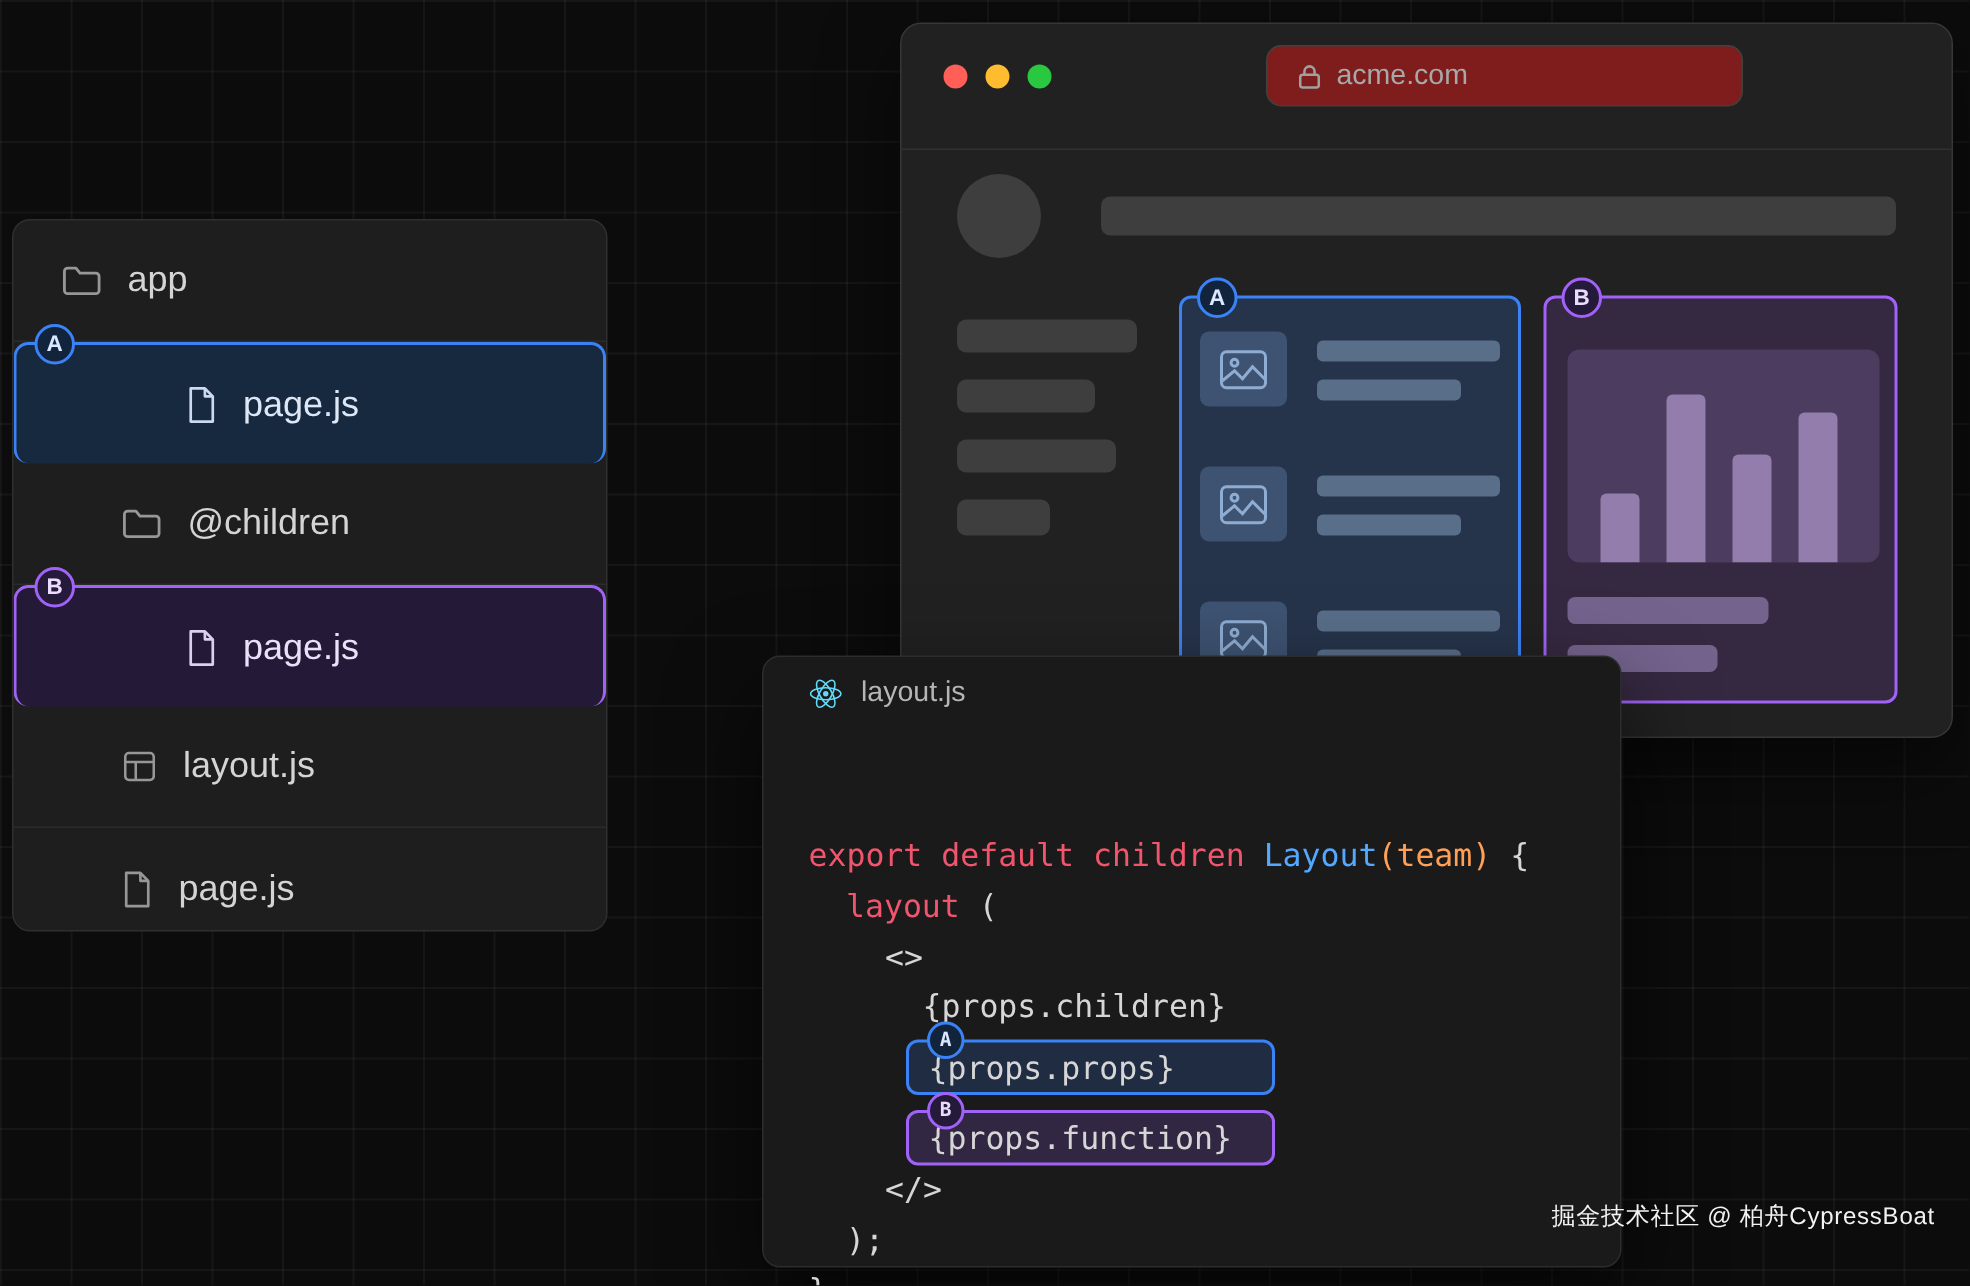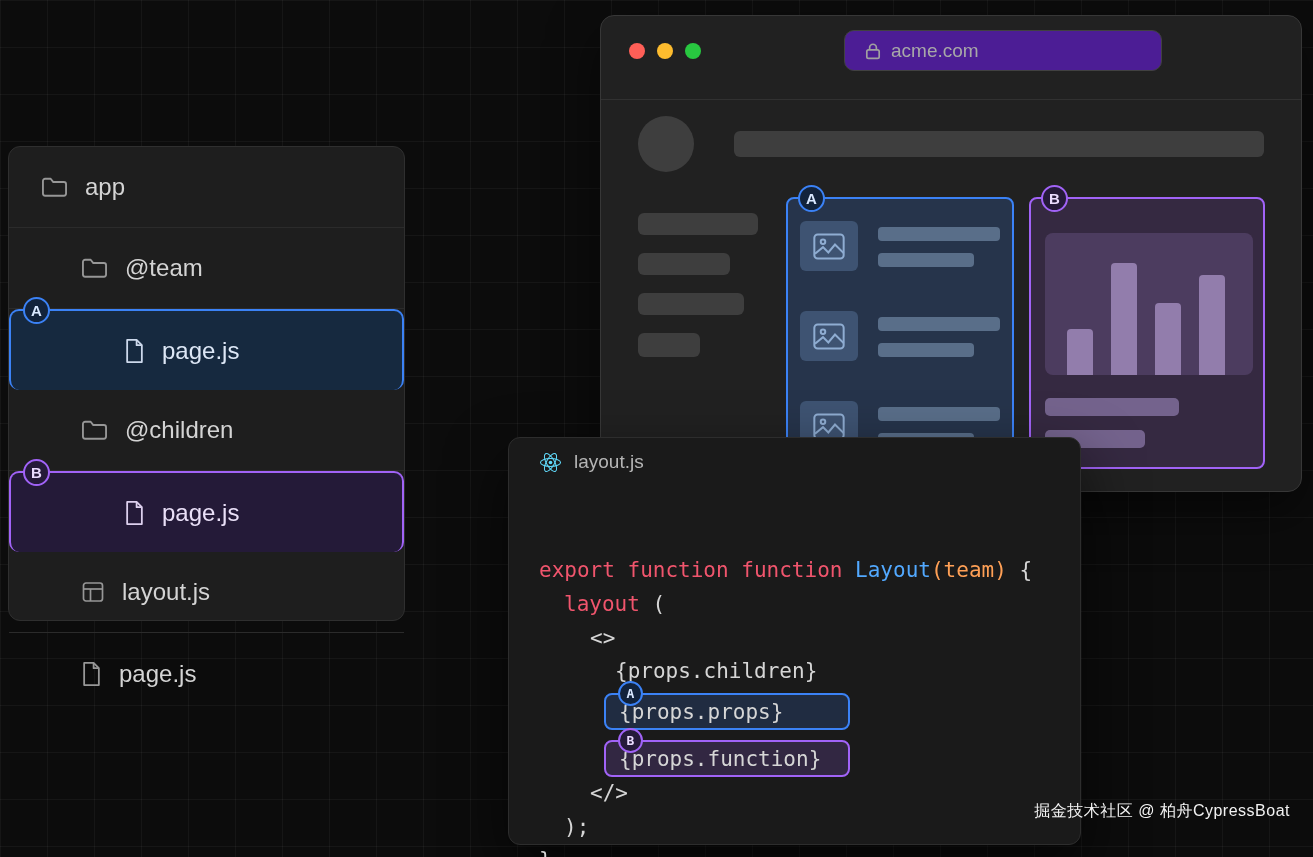--- a/index.html
+++ b/index.html
@@ -55,21 +55,21 @@
     box-shadow:0 20px 50px rgba(0,0,0,0.5);
   }
   .b-header { position:relative; height:84px; border-bottom:1px solid #313131; }
   .lights { position:absolute; left:28px; top:27px; display:flex; gap:12px; }
   .light { width:16px; height:16px; border-radius:50%; display:inline-block; }
   .light-red { background:#ff5f57; }
   .light-yellow { background:#febc2e; }
   .light-green { background:#28c840; }
   .urlbar {
     position:absolute; left:243px; top:14px; width:318px; height:41px;
-    border:1.5px solid #414141; border-radius:10px; background:#4c1d95;
+    border:1.5px solid #414141; border-radius:10px; background:#7f1d1d;
     display:flex; align-items:center; padding-left:20px; gap:10px;
   }
   .url-text { font-size:19px; color:#a8a8a8; }
   .b-body { position:relative; height:392px; }
   .avatar { position:absolute; left:37px; top:16px; width:56px; height:56px;
     border-radius:50%; background:#3e3e3e; }
   .skel { position:absolute; background:#3e3e3e; border-radius:6px; }
   .hero-bar { left:133px; top:31px; width:530px; height:26px; }
   .nav1 { left:37px; top:113px; width:120px; height:22px; }
   .nav2 { left:37px; top:153px; width:92px;  height:22px; }
@@ -158,28 +158,20 @@
 
     <div class="ft-row lvl0">
       <span class="ft-icon">
         <svg width="27" height="22" viewBox="0 0 24 20" fill="none" stroke="#979797" stroke-width="1.7" stroke-linejoin="round">
             <path d="M1.5 4.5 a2 2 0 0 1 2-2 h5 l2.4 3 h9.6 a2 2 0 0 1 2 2 v8.5 a2 2 0 0 1 -2 2 h-17 a2 2 0 0 1 -2 -2 z"></path>
           </svg>
       </span>
       <span class="ft-label">app</span>
     </div>
 
-    <div class="ft-row lvl1">
-      <span class="ft-icon">
-        <svg width="27" height="22" viewBox="0 0 24 20" fill="none" stroke="#979797" stroke-width="1.7" stroke-linejoin="round">
-            <path d="M1.5 4.5 a2 2 0 0 1 2-2 h5 l2.4 3 h9.6 a2 2 0 0 1 2 2 v8.5 a2 2 0 0 1 -2 2 h-17 a2 2 0 0 1 -2 -2 z"></path>
-          </svg>
-      </span>
-      <span class="ft-label">@team</span>
-    </div>
 
     <div class="ft-row lvl2 hl hl-a">
       <span class="badge badge-a ft-badge">A</span>
       <span class="ft-icon">
         <svg width="21" height="26" viewBox="0 0 20 24" fill="none" stroke="#cdd9ec" stroke-width="1.7" stroke-linejoin="round">
             <path d="M3 1.5 h9 l5 5 v16 H3 z"></path>
             <path d="M12 1.5 v5 h5"></path>
           </svg>
       </span>
       <span class="ft-label">page.js</span>
@@ -320,21 +312,21 @@
               <ellipse cx="12" cy="12" rx="10.5" ry="4.2" transform="rotate(60 12 12)"></ellipse>
               <ellipse cx="12" cy="12" rx="10.5" ry="4.2" transform="rotate(120 12 12)"></ellipse>
             </g>
             <circle cx="12" cy="12" r="1.9" fill="#61dafb"></circle>
           </svg>
       </span>
       <span class="code-title">layout.js</span>
     </div>
 
     <div class="code-body">
-      <div class="cl l1"><span class="tk kw">export function function</span><span class="tk fn"> Layout</span><span class="tk arg">(team)</span><span class="tk pl"> {</span></div>
+      <div class="cl l1"><span class="tk kw">export default children</span><span class="tk fn"> Layout</span><span class="tk arg">(team)</span><span class="tk pl"> {</span></div>
       <div class="cl l2"><span class="tk kw">layout</span><span class="tk pl"> (</span></div>
       <div class="cl l3"><span class="tk pl">&lt;&gt;</span></div>
       <div class="cl l4"><span class="tk pl">{props.children}</span></div>
 
       <div class="code-box box-a">
         <span class="badge badge-a code-badge">A</span>
         <span class="tk pl">{props.props}</span>
       </div>
       <div class="code-box box-b">
         <span class="badge badge-b code-badge">B</span>

